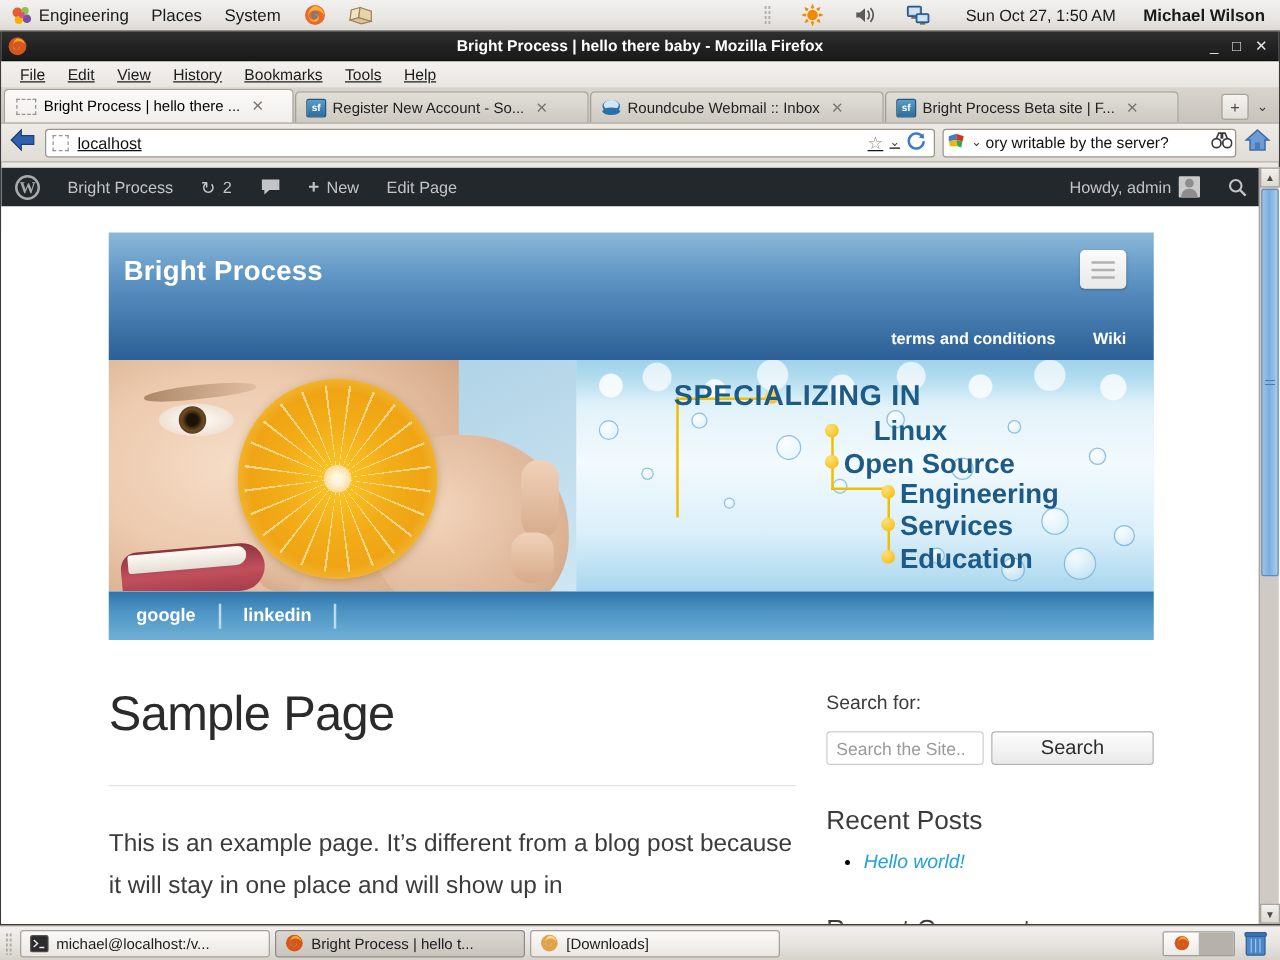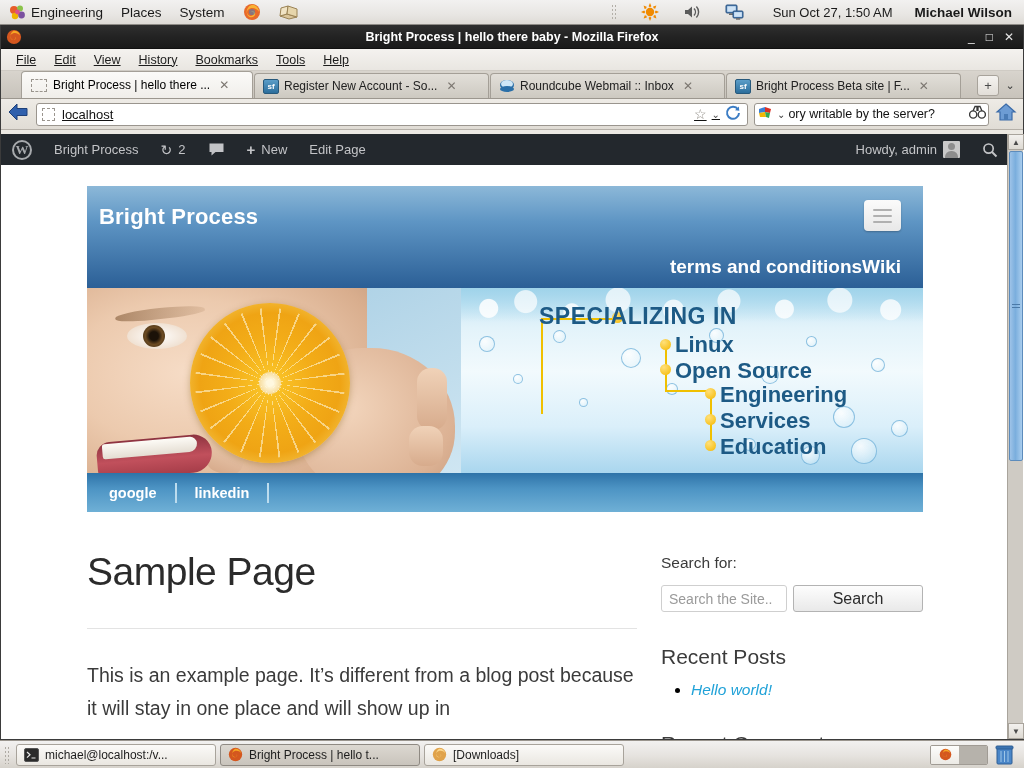--- a/index.html
+++ b/index.html
@@ -59,21 +59,21 @@
     background: linear-gradient(to bottom, #f4f2ef, #e9e6e1);
     padding-left: 6px; border-bottom: 1px solid #cfcbc4;
   }
   .menu-item { padding: 2px 9px; font-size: 12.5px; color: #1c1c1c; }
   .menu-item u { text-decoration: underline; }
 
   
   #ff-tabbar {
     height: 28px; display: flex; align-items: flex-end;
     background: linear-gradient(to bottom, #d8d4cd, #c8c3bb);
-    padding-left: 20px; border-bottom: 1px solid #9c978f;
+    padding-left: 2px; border-bottom: 1px solid #9c978f;
   }
   .tab {
     height: 25px; display: flex; align-items: center; gap: 5px;
     padding: 0 6px 0 8px; font-size: 12px; color: #222;
     background: linear-gradient(to bottom, #e2dfd9, #cdc9c1);
     border: 1px solid #a49f97; border-bottom: none;
     border-radius: 4px 4px 0 0; margin-right: 1px;
     max-width: 235px; white-space: nowrap;
   }
   .tab.active {
@@ -154,21 +154,21 @@
   #menu-toggle {
     position: absolute; right: 22px; top: 14px;
     width: 37px; height: 31px; border-radius: 4px;
     background: linear-gradient(to bottom, #fbfbfb, #e8e8e8);
     box-shadow: 0 1px 2px rgba(0,0,0,.25);
     display: flex; flex-direction: column; justify-content: center; align-items: center; gap: 4px;
   }
   #menu-toggle span { display: block; width: 19px; height: 2px; background: #b0b0b0; border-radius: 1px; }
   #header-nav {
     position: absolute; right: 22px; bottom: 10px;
-    display: flex; font-size: 19px; font-weight: bold; color: #fff;
+    display: flex; gap: 30px; font-size: 13px; font-weight: bold; color: #fff;
   }
 
   
   #banner { height: 185px; position: relative; overflow: hidden;
     background: linear-gradient(to bottom, #bfe2f2 0%, #dff0f8 40%, #eaf6fb 70%, #bfe0f0 100%); }
   #banner-photo { position: absolute; left: 0; top: 0; width: 374px; height: 185px; overflow: hidden;
     background: linear-gradient(to bottom right, #9ec8e0, #cfe6f2); }
   .face { position: absolute; left: -20px; top: -10px; width: 300px; height: 210px;
     background: radial-gradient(ellipse at 40% 45%, #f6dcc6 0%, #eccaae 45%, #d9ae8e 80%, #c39a7c 100%); }
   .eye-white { position: absolute; left: 40px; top: 35px; width: 60px; height: 26px; border-radius: 50%;
@@ -586,21 +586,21 @@
             <div class="connector" style="left:623px;top:102px;width:0;height:52px;border-left-width:2px;"></div>
 
             <div class="dot" style="left:525px;top:24px;"></div>
             <div class="dot" style="left:573px;top:51px;"></div>
             <div class="dot" style="left:573px;top:76px;"></div>
             <div class="dot" style="left:618px;top:100px;"></div>
             <div class="dot" style="left:618px;top:126px;"></div>
             <div class="dot" style="left:618px;top:152px;"></div>
 
             <div class="spec-title" style="left:452px;top:15px;">SPECIALIZING IN</div>
-            <div class="spec-item" style="left:588px;top:44px;">Linux</div>
+            <div class="spec-item" style="left:612px;top:44px;">Linux</div>
             <div class="spec-item" style="left:588px;top:70px;">Open Source</div>
             <div class="spec-item" style="left:633px;top:94px;">Engineering</div>
             <div class="spec-item" style="left:633px;top:120px;">Services</div>
             <div class="spec-item" style="left:633px;top:146px;">Education</div>
           </div>
         </div>
 
         <div id="social-nav">
           <span class="social-link">google</span>
           <span class="social-link">linkedin</span>

